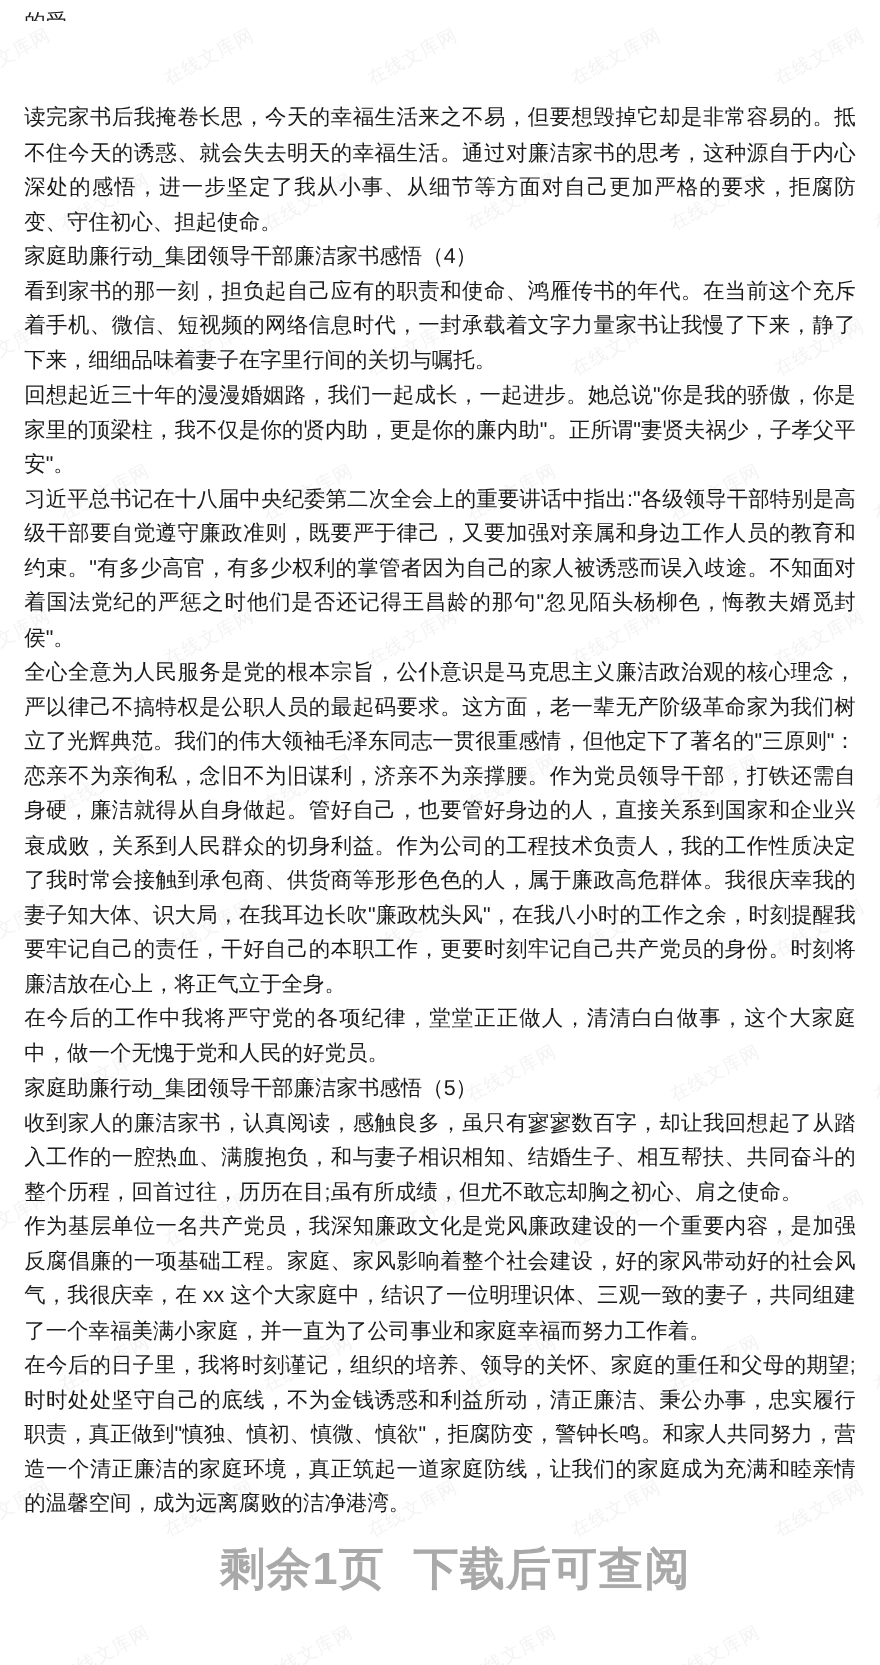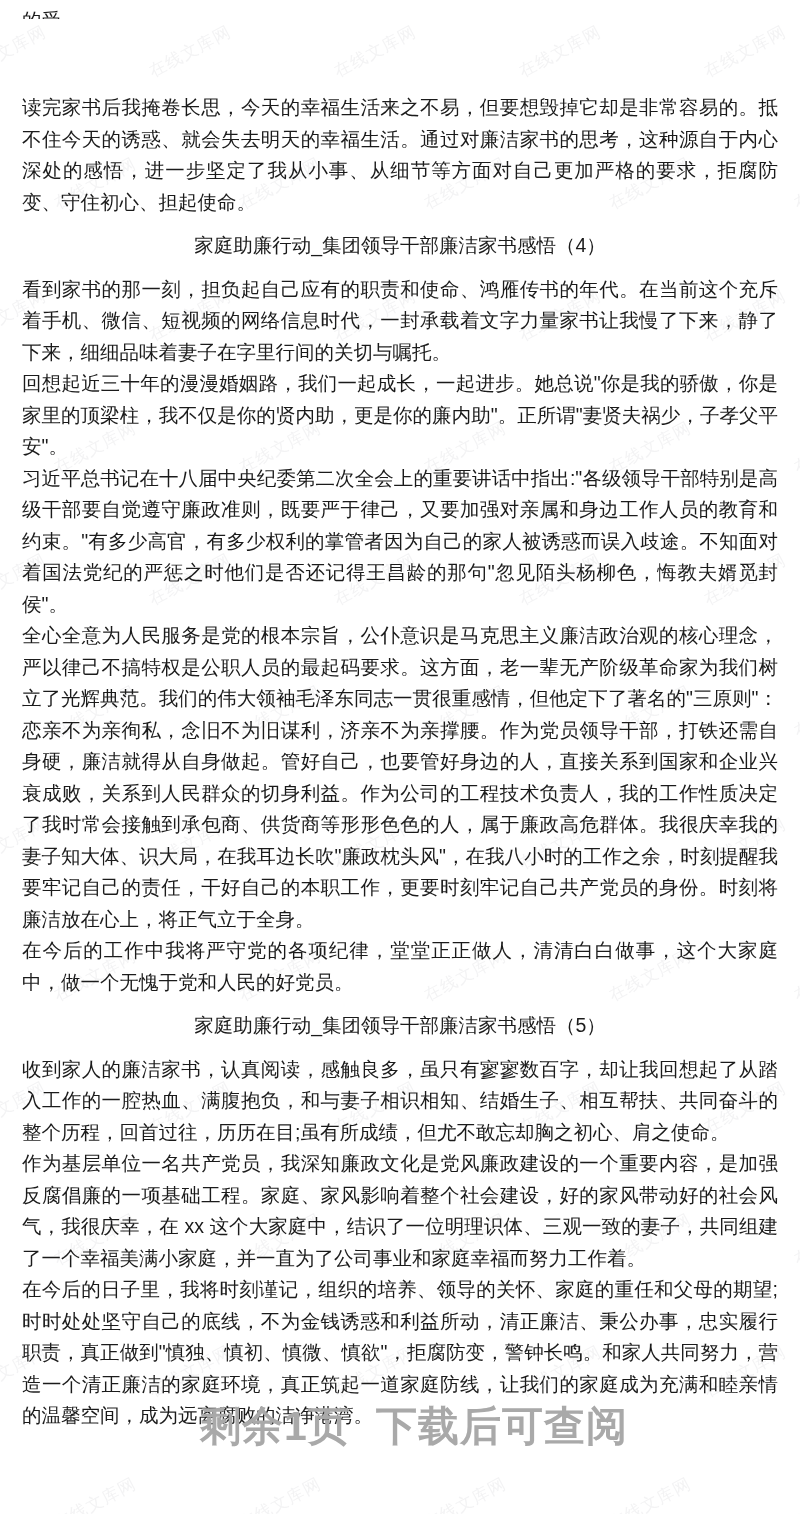--- a/index.html
+++ b/index.html
@@ -67,24 +67,23 @@
     margin: 0;
     font-size: 19.5px;
     line-height: 31.5px;
     text-align: justify;
     text-justify: inter-character;
     color: #1b1b1b;
     font-weight: 400;
   }
 
   .heading {
-    margin: 12px;
+    margin: 0;
     font-size: 19.5px;
     line-height: 31.5px;
-    text-align: center;
     color: #1b1b1b;
     font-weight: 400;
   }
 
   
   #download-banner {
     position: absolute;
     left: 14px;
     top: 1396px;
     width: 800px;

